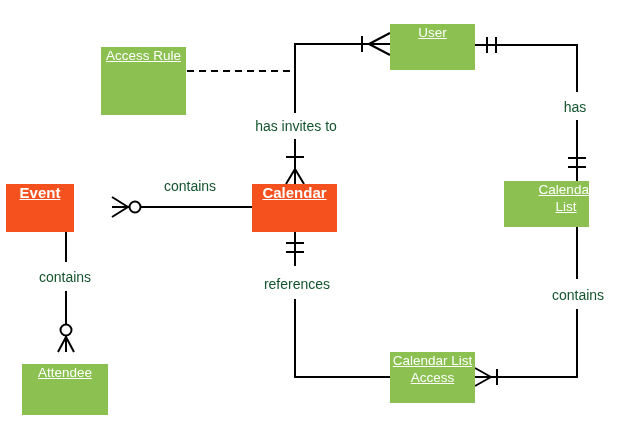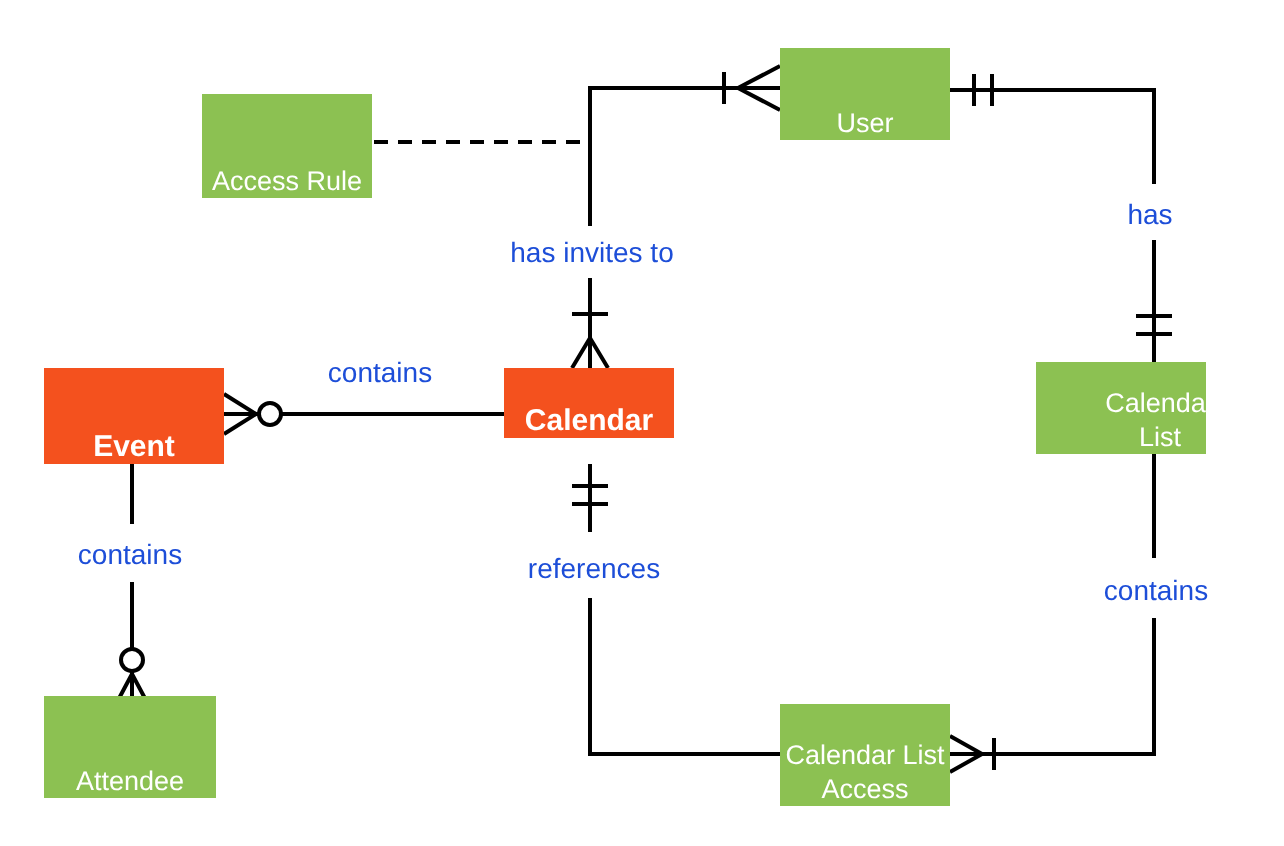--- a/index.html
+++ b/index.html
@@ -12,42 +12,43 @@
     overflow: hidden;
   }
   #connector-layer {
     position: absolute;
     left: 0; top: 0;
     width: 642px; height: 423px;
   }
   .entity {
     position: absolute;
     display: flex;
-    align-items: flex-end;
+    align-items: flex-start;
     justify-content: center;
     text-align: center;
     color: #ffffff;
     box-sizing: border-box;
     line-height: 17px;
+    text-decoration: underline;
   }
   .entity.green {
     background: #8CC152;
     font-size: 13.5px;
     font-weight: 400;
   }
   .entity.orange {
     background: #F4511E;
     font-size: 15px;
     font-weight: 700;
   }
   .rel-label {
     position: absolute;
     transform: translate(-50%, -50%);
     font-size: 14px;
-    color: #1d4ed8;
+    color: #14532d;
     white-space: nowrap;
     background: #ffffff;
     padding: 0 2px;
   }
 </style>
 </head>
 <body>
 
 <div id="canvas">
 
@@ -93,41 +94,41 @@
     </g>
 
     <g>
       <path d="M577,227 L577,279"></path>
       <path d="M577,309 L577,377 L475,377"></path>
       <path d="M475,368 L491,377 M475,386 L491,377"></path>
       <path d="M497,369 L497,385"></path>
     </g>
   </svg>
 
-  <div class="entity green" style="left:101px; top:47px; width:85px; height:52px;">
+  <div class="entity green" style="left:101px; top:47px; width:85px; height:68px;">
     <span>Access Rule</span>
   </div>
 
   <div class="entity green" style="left:390px; top:24px; width:85px; height:46px;">
     <span>User</span>
   </div>
 
-  <div class="entity orange" style="left:22px; top:184px; width:90px; height:48px;">
+  <div class="entity orange" style="left:6px; top:184px; width:68px; height:48px;">
     <span>Event</span>
   </div>
 
-  <div class="entity orange" style="left:252px; top:184px; width:85px; height:35px;">
+  <div class="entity orange" style="left:252px; top:184px; width:85px; height:48px;">
     <span>Calendar</span>
   </div>
 
-  <div class="entity green" style="left:518px; top:181px; width:85px; height:46px;padding-left:39px;">
+  <div class="entity green" style="left:504px; top:181px; width:85px; height:46px;padding-left:39px;">
     <span>Calendar List</span>
   </div>
 
-  <div class="entity green" style="left:22px; top:348px; width:86px; height:51px;">
+  <div class="entity green" style="left:22px; top:364px; width:86px; height:51px;">
     <span>Attendee</span>
   </div>
 
   <div class="entity green" style="left:390px; top:352px; width:85px; height:51px;">
     <span>Calendar List Access</span>
   </div>
 
   <div class="rel-label" style="left:296px; top:126px;">has invites to</div>
 
   <div class="rel-label" style="left:575px; top:107px;">has</div>

